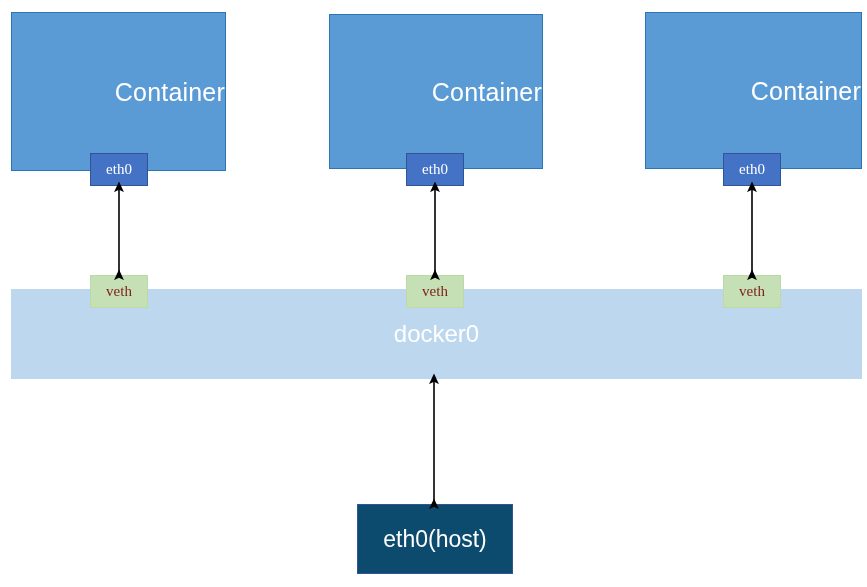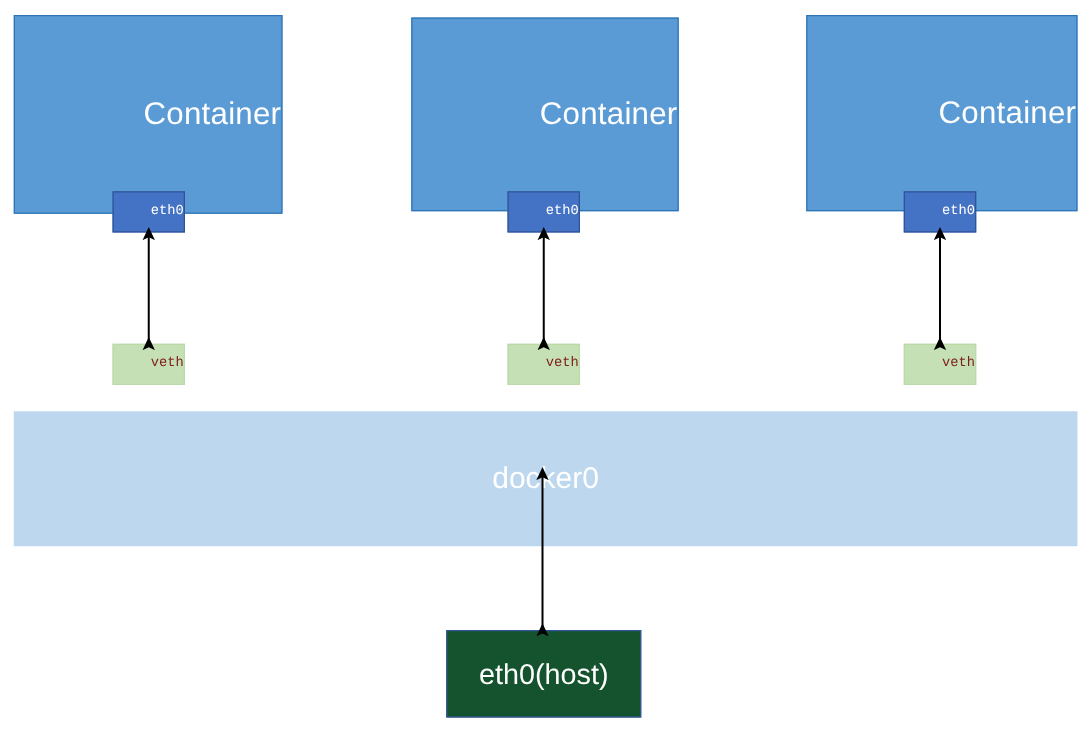--- a/index.html
+++ b/index.html
@@ -62,41 +62,41 @@
     font-family: "Liberation Sans", sans-serif;
     white-space: nowrap;
   }
 
   
   .iface-box {
     position: absolute;
     box-sizing: border-box;
     display: flex;
     align-items: center;
-    justify-content: flex-end;
+    justify-content: center;
     color: #ffffff;
-    font-size: 11px;
+    font-size: 15px;
     line-height: 1;
-    font-family: Liberation Mono, monospace;
+    font-family: Liberation Serif, serif;
     white-space: nowrap;
   }
   .iface-eth0 {
     background: #4472c4;
     border: 1px solid #2f5597;
   }
   .iface-veth {
     background: #c5e0b4;
     border: 1px solid #bcd9a8;
     color: #7f1d1d;
   }
 
   
   .host-nic {
     position: absolute;
-    background: #14532d;
+    background: #0c4a6e;
     border: 1px solid #2f5597;
     box-sizing: border-box;
     display: flex;
     align-items: center;
     justify-content: center;
     color: #ffffff;
     font-size: 23px;
     line-height: 1;
     font-family: "Liberation Sans", sans-serif;
     white-space: nowrap;
@@ -118,21 +118,21 @@
   </div>
 
   <div class="container-box" style="left:329px; top:14px; width:214px; height:155px;">
     <div class="container-label">Container</div>
   </div>
 
   <div class="container-box" style="left:645px; top:12px; width:217px; height:157px;">
     <div class="container-label">Container</div>
   </div>
 
-  <div class="bridge-band" style="left:11px; top:289px; width:851px; height:108px;margin-top:40px;">
+  <div class="bridge-band" style="left:11px; top:289px; width:851px; height:90px;">
     <div class="bridge-label">docker0</div>
   </div>
 
   <div class="iface-box iface-eth0" style="left:90px; top:153px; width:58px; height:33px;">
     <span>eth0</span>
   </div>
   <div class="iface-box iface-veth" style="left:90px; top:275px; width:58px; height:33px;">
     <span>veth</span>
   </div>
 

